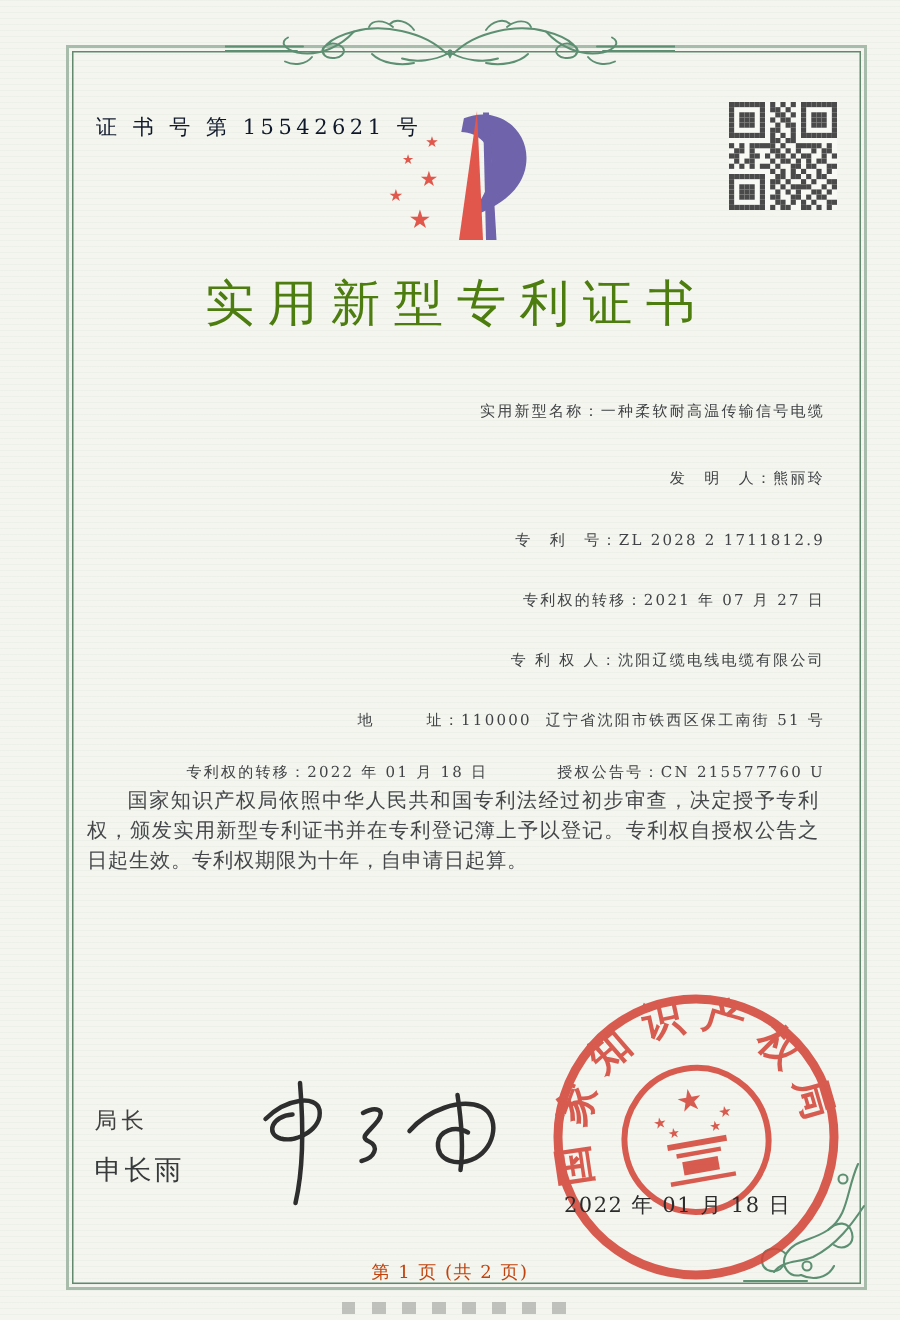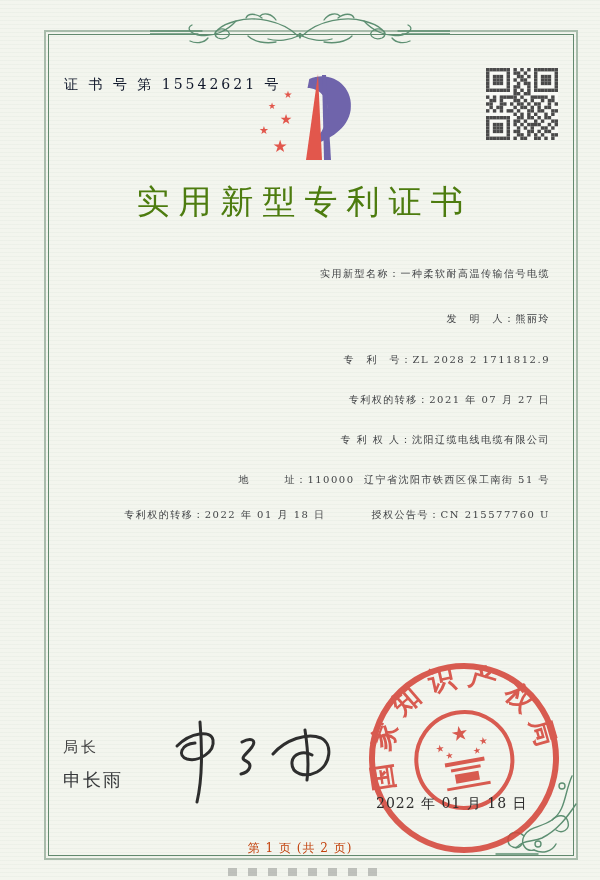--- a/index.html
+++ b/index.html
@@ -374,20 +374,21 @@
   <span class="flabel">专 利 权 人：</span><span>沈阳辽缆电线电缆有限公司</span>
 </div>
 <div class="abs field" style="top:462px;">
   <span class="flabel">地　　　址：</span><span>110000  辽宁省沈阳市铁西区保工南街 51 号</span>
 </div>
 <div class="abs field" style="top:497px;">
   <span><span class="flabel">专利权的转移：</span><span>2022 年 01 月 18 日</span></span><span class="grant-no-pair"><span class="flabel">授权公告号：</span><span>CN 215577760 U</span></span>
 </div>
 
 <div class="abs body-text">
+  <p>国家知识产权局依照中华人民共和国专利法经过初步审查，决定授予专利权，颁发实用新型专利证书并在专利登记簿上予以登记。专利权自授权公告之日起生效。专利权期限为十年，自申请日起算。</p>
 </div>
 
 <div class="abs signer-title">局长</div>
 <div class="abs signer-name">申长雨</div>
 
 <svg class="abs" style="left:145px; top:712px;" width="200" height="100" viewBox="0 0 200 100">
   <g stroke="#2e2e2e" stroke-width="3" fill="none" stroke-linecap="round" stroke-linejoin="round">
     <path d="M32,34 C46,20 66,18 68,28 C70,40 54,50 42,47 C32,44 36,32 50,31"></path>
     <path d="M55,10 C57,34 58,64 52,90"></path>
     <path d="M97,30 C106,25 112,28 107,35 C101,43 94,46 101,49 C108,52 105,60 96,62"></path>

